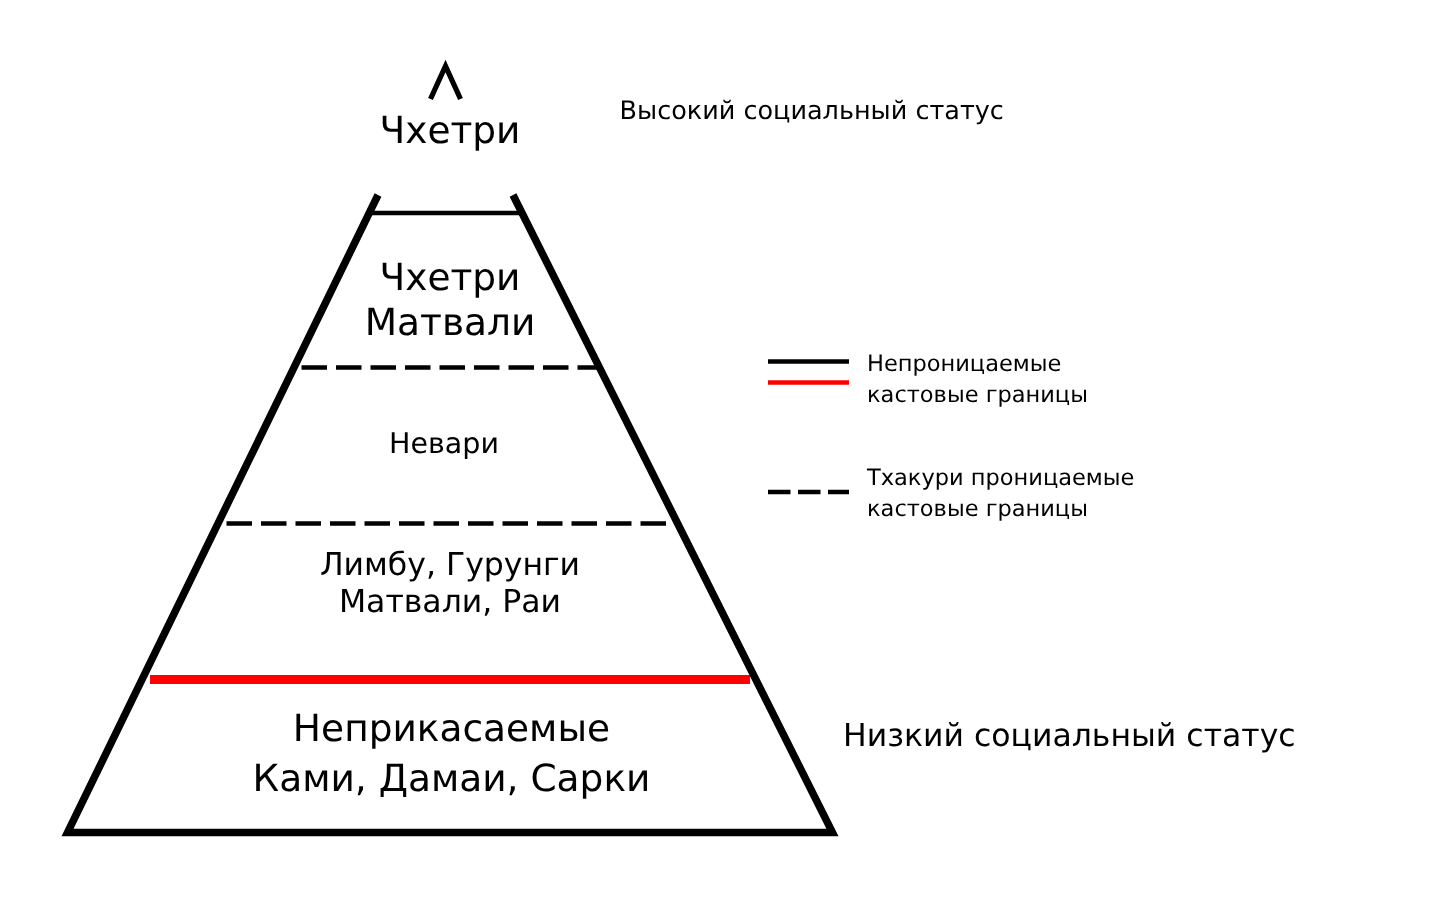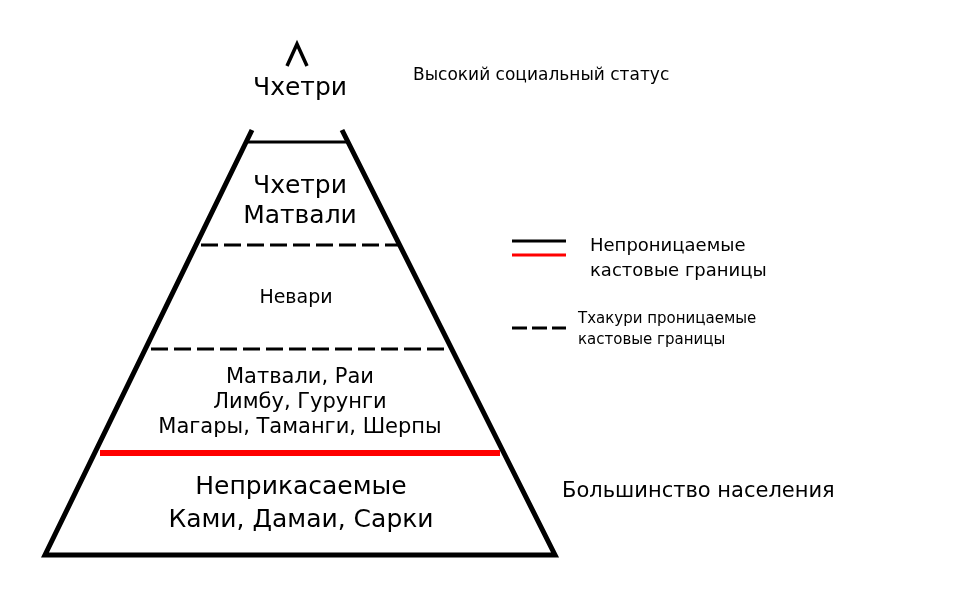--- a/index.html
+++ b/index.html
@@ -36,34 +36,33 @@
   <div>Чхетри</div>
 </div>
 <div class="t c tier-lines" style="left:300px; top:170px; font-size:25px;">
   <div>Чхетри</div>
   <div>Матвали</div>
 </div>
 <div class="t c tier-lines" style="left:296px; top:285px; font-size:19px;">
   <div>Невари</div>
 </div>
 <div class="t c" style="left:300px; top:364px; font-size:21px; line-height:1.2;">
+  <div>Лимбу, Гурунги</div>
   <div>Матвали, Раи</div>
-  <div>Лимбу, Гурунги</div>
-  <div>Магары, Таманги, Шерпы</div>
 </div>
 <div class="t c" style="left:301px; top:470px; font-size:25px; line-height:1.3;">
   <div>Неприкасаемые</div>
   <div>Ками, Дамаи, Сарки</div>
 </div>
 
 <div class="t" style="left:413px; top:66px; font-size:17px;">Высокий социальный статус</div>
 <div class="t" style="left:562px; top:477px; font-size:21px; line-height:1.3;">
-  <div>Большинство населения</div>
+  <div>Низкий социальный статус</div>
 </div>
 
-<div class="t" style="left:578px; top:232px; font-size:18px; line-height:1.4;margin-left:12px;">
+<div class="t" style="left:578px; top:232px; font-size:15px; line-height:1.4;">
   <div>Непроницаемые</div>
   <div>кастовые границы</div>
 </div>
 <div class="t" style="left:578px; top:308px; font-size:15px; line-height:1.4;">
   <div>Тхакури проницаемые</div>
   <div>кастовые границы</div>
 </div>
 
 </body></html>

